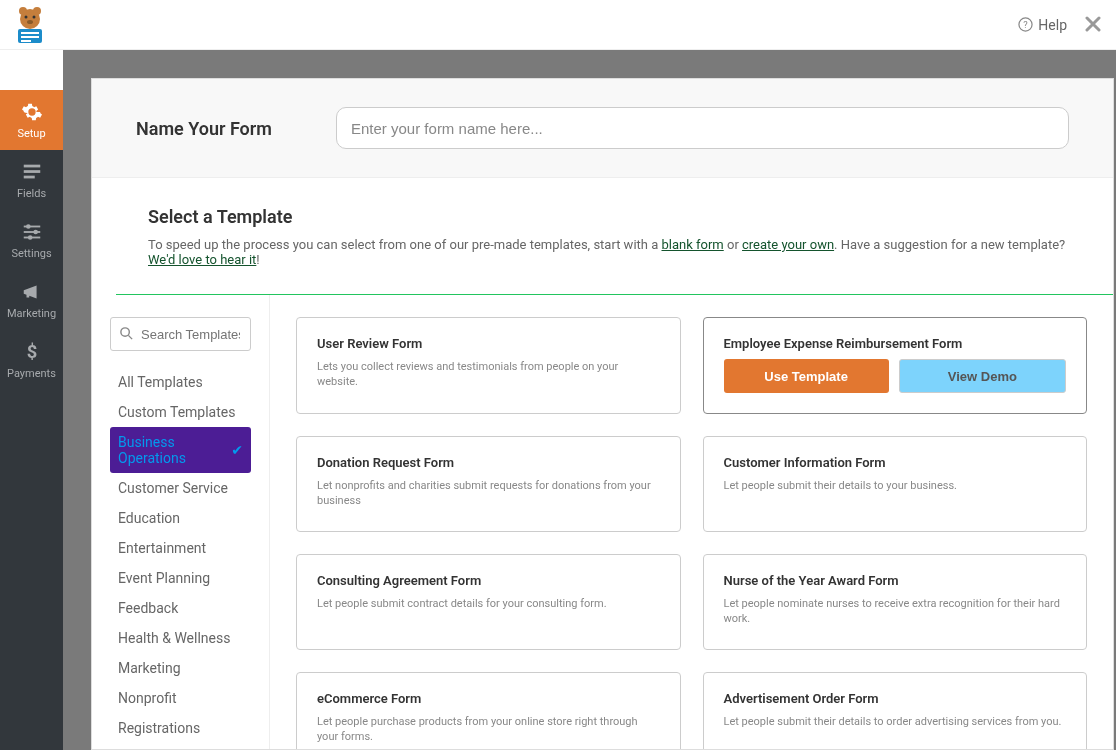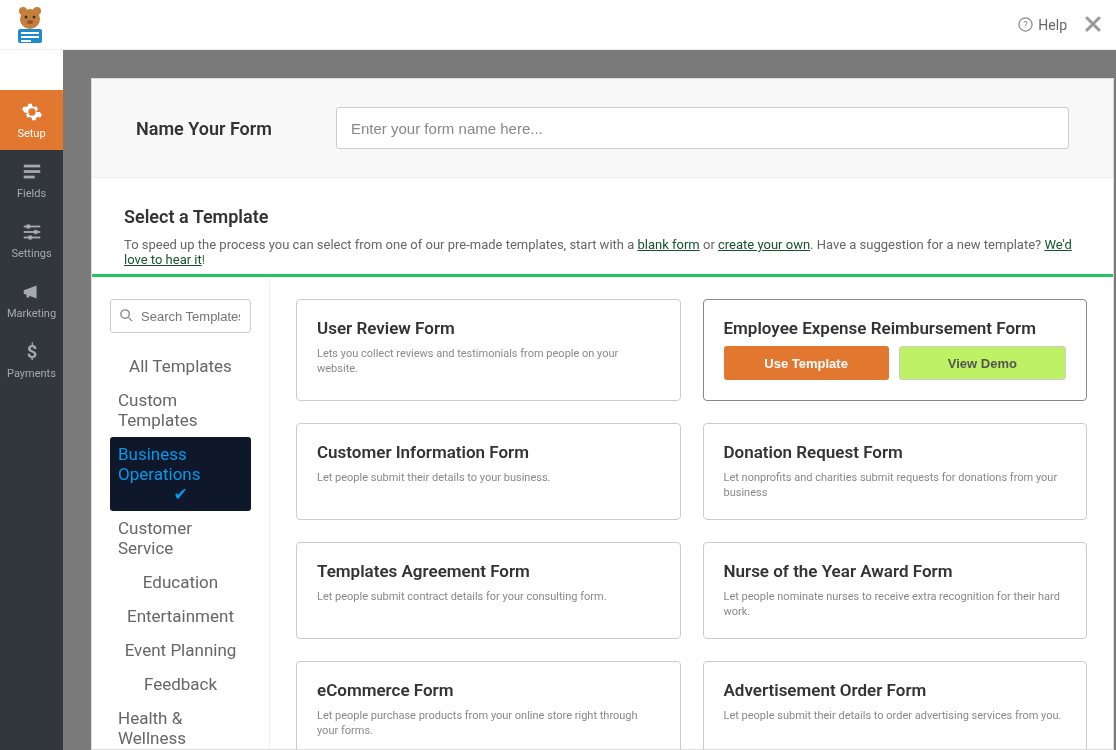--- a/index.html
+++ b/index.html
@@ -16,48 +16,48 @@
 .sidebar { position: absolute; left: 0; top: 50px; width: 63px; height: 700px; background: #32373c; display: flex; flex-direction: column; margin-top: 40px; }
 .sidebar-item { height: 60px; display: flex; flex-direction: column; align-items: center; justify-content: center; gap: 4px; color: #a7aaad; cursor: pointer; font-size: 11px; }
 .sidebar-item.active { background: #e27730; color: #fff; }
 .sidebar-item svg { width: 22px; height: 22px; fill: currentColor; }
 
 .main-area { position: absolute; left: 63px; top: 50px; right: 0; bottom: 0; background: #7a7a7a; }
 .panel { position: absolute; left: 28px; top: 28px; right: 2px; bottom: 0; background: #fff; border: 1px solid #ddd; display: flex; flex-direction: column; overflow: hidden; }
 
 .name-section { padding: 28px 44px; background: #f8f8f8; display: flex; align-items: center; border-bottom: 1px solid #eee; }
 .name-label { font-size: 18px; font-weight: 600; color: #333; width: 200px; }
-.name-input { flex: 1; height: 42px; padding: 0 14px; font-size: 15px; border: 1px solid #ccc; border-radius: 3px; color: #666; }
+.name-input { flex: 1; height: 42px; padding: 0 14px; font-size: 15px; border: 1px solid #ccc; border-radius: 10px; color: #666; }
 .name-input::placeholder { color: #888; }
 
-.select-section { padding: 28px 32px 7px; border-bottom: 3px solid #22c55e; }
+.select-section { padding: 28px 32px 27px; border-bottom: 1px solid #22c55e; margin-left: 24px; }
 .select-title { font-size: 18px; font-weight: 600; color: #333; margin-bottom: 10px; }
 .select-sub { font-size: 13px; color: #666; }
 .select-sub a { color: #14532d; text-decoration: underline; }
 
 .content-row { display: flex; flex: 1; overflow: hidden; }
 .left-col { width: 178px; padding: 22px 18px; border-right: 1px solid #eee; }
 .search-wrap { position: relative; margin-bottom: 16px; }
 .search-input { width: 100%; height: 34px; padding: 0 10px 0 30px; font-size: 13px; border: 1px solid #ccc; border-radius: 3px; }
 .search-icon-pos { position: absolute; left: 9px; top: 9px; width: 15px; height: 15px; fill: #888; }
 .cat-list { list-style: none; }
-.cat-item { padding: 7px 8px; font-size: 17px; color: #666; cursor: pointer; border-radius: 3px; display: flex; align-items: center; justify-content: center; }
-.cat-item.active { background: #0f172a; color: #0399ed; flex-direction: column; }
+.cat-item { padding: 7px 8px; font-size: 14px; color: #666; cursor: pointer; border-radius: 3px; display: flex; align-items: center; justify-content: flex-start; }
+.cat-item.active { background: #4c1d95; color: #0399ed; }
 .cat-check { color: #0399ed; }
 
 .right-col { flex: 1; padding: 22px 26px; overflow-y: auto; }
 .template-grid { display: grid; grid-template-columns: 1fr 1fr; gap: 22px; }
 .template-card { border: 1px solid #ccc; border-radius: 4px; padding: 18px 20px; min-height: 96px; }
 .template-card.highlighted { border: 1.5px solid #888; padding-bottom: 20px; }
-.template-title { font-size: 17px; font-weight: 600; color: #333; margin-bottom: 8px; }
+.template-title { font-size: 13px; font-weight: 600; color: #333; margin-bottom: 8px; }
 .template-desc { font-size: 11px; color: #888; line-height: 1.4; }
 .template-actions { display: flex; gap: 10px; margin-top: 3px; }
 .btn { flex: 1; height: 34px; border: none; border-radius: 3px; font-size: 13px; font-weight: 600; cursor: pointer; }
 .btn-primary { background: #e27730; color: #fff; }
-.btn-secondary { background: #bef264; color: #555; border: 1px solid #ccc; }
+.btn-secondary { background: #7dd3fc; color: #555; border: 1px solid #ccc; }
 </style>
 </head>
 <body>
 
 <div class="top-bar">
   <div class="logo">
     <svg viewBox="0 0 40 40">
         <circle cx="20" cy="14" r="10" fill="#c57e3c"></circle>
         <circle cx="13" cy="6" r="4" fill="#c57e3c"></circle>
         <circle cx="27" cy="6" r="4" fill="#c57e3c"></circle>
@@ -178,51 +178,54 @@
             </li>
           <li class="cat-item">
               <span>Health &amp; Wellness</span>
             </li>
           <li class="cat-item">
               <span>Marketing</span>
             </li>
           <li class="cat-item">
               <span>Nonprofit</span>
             </li>
+          <li class="cat-item">
+              <span>Registrations</span>
+            </li>
         </ul>
       </div>
 
       <div class="right-col">
         <div class="template-grid">
 
           <div class="template-card">
             <div class="template-title">User Review Form</div>
             <div class="template-desc">Lets you collect reviews and testimonials from people on your website.</div>
           </div>
 
           <div class="template-card highlighted">
             <div class="template-title">Employee Expense Reimbursement Form</div>
             <div class="template-actions">
               <button class="btn btn-primary">Use Template</button>
               <button class="btn btn-secondary">View Demo</button>
             </div>
           </div>
 
           <div class="template-card">
+            <div class="template-title">Donation Request Form</div>
+            <div class="template-desc">Let nonprofits and charities submit requests for donations from your business</div>
+          </div>
+
+          <div class="template-card">
             <div class="template-title">Customer Information Form</div>
             <div class="template-desc">Let people submit their details to your business.</div>
           </div>
 
           <div class="template-card">
-            <div class="template-title">Donation Request Form</div>
-            <div class="template-desc">Let nonprofits and charities submit requests for donations from your business</div>
-          </div>
-
-          <div class="template-card">
-            <div class="template-title">Templates Agreement Form</div>
+            <div class="template-title">Consulting Agreement Form</div>
             <div class="template-desc">Let people submit contract details for your consulting form.</div>
           </div>
 
           <div class="template-card">
             <div class="template-title">Nurse of the Year Award Form</div>
             <div class="template-desc">Let people nominate nurses to receive extra recognition for their hard work.</div>
           </div>
 
           <div class="template-card">
             <div class="template-title">eCommerce Form</div>

